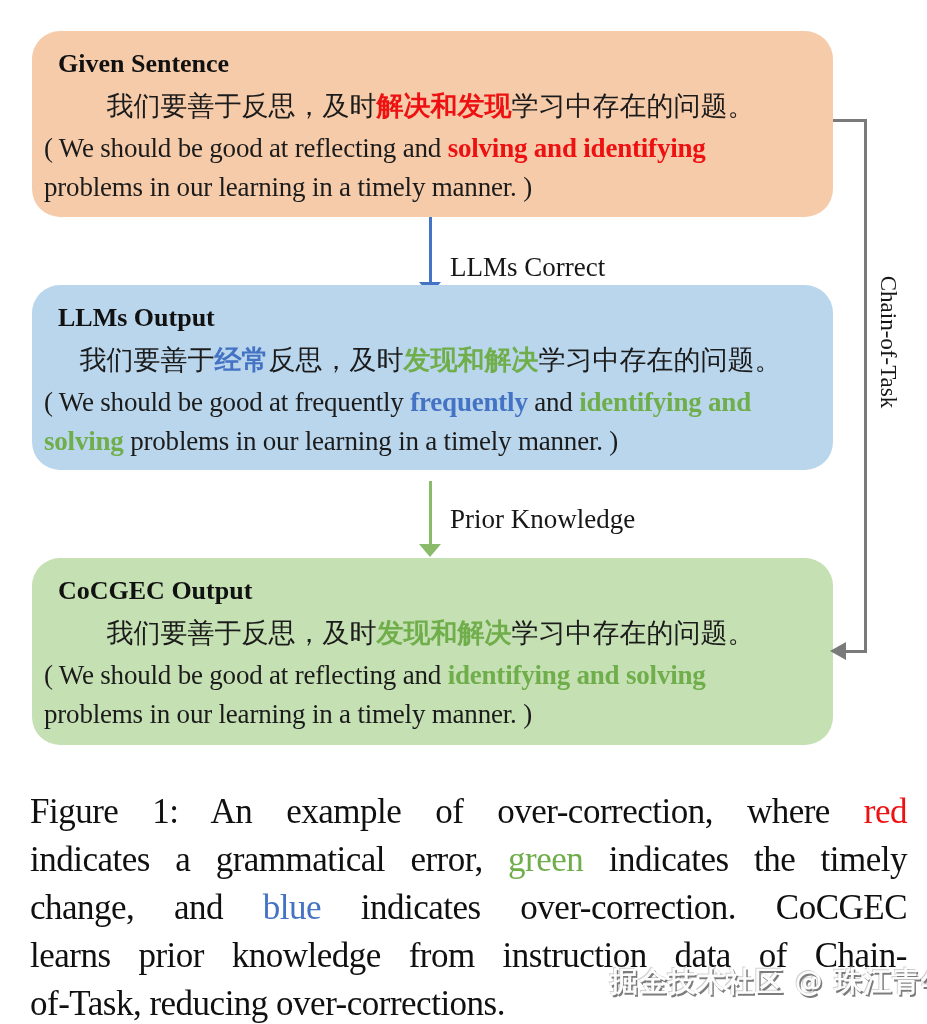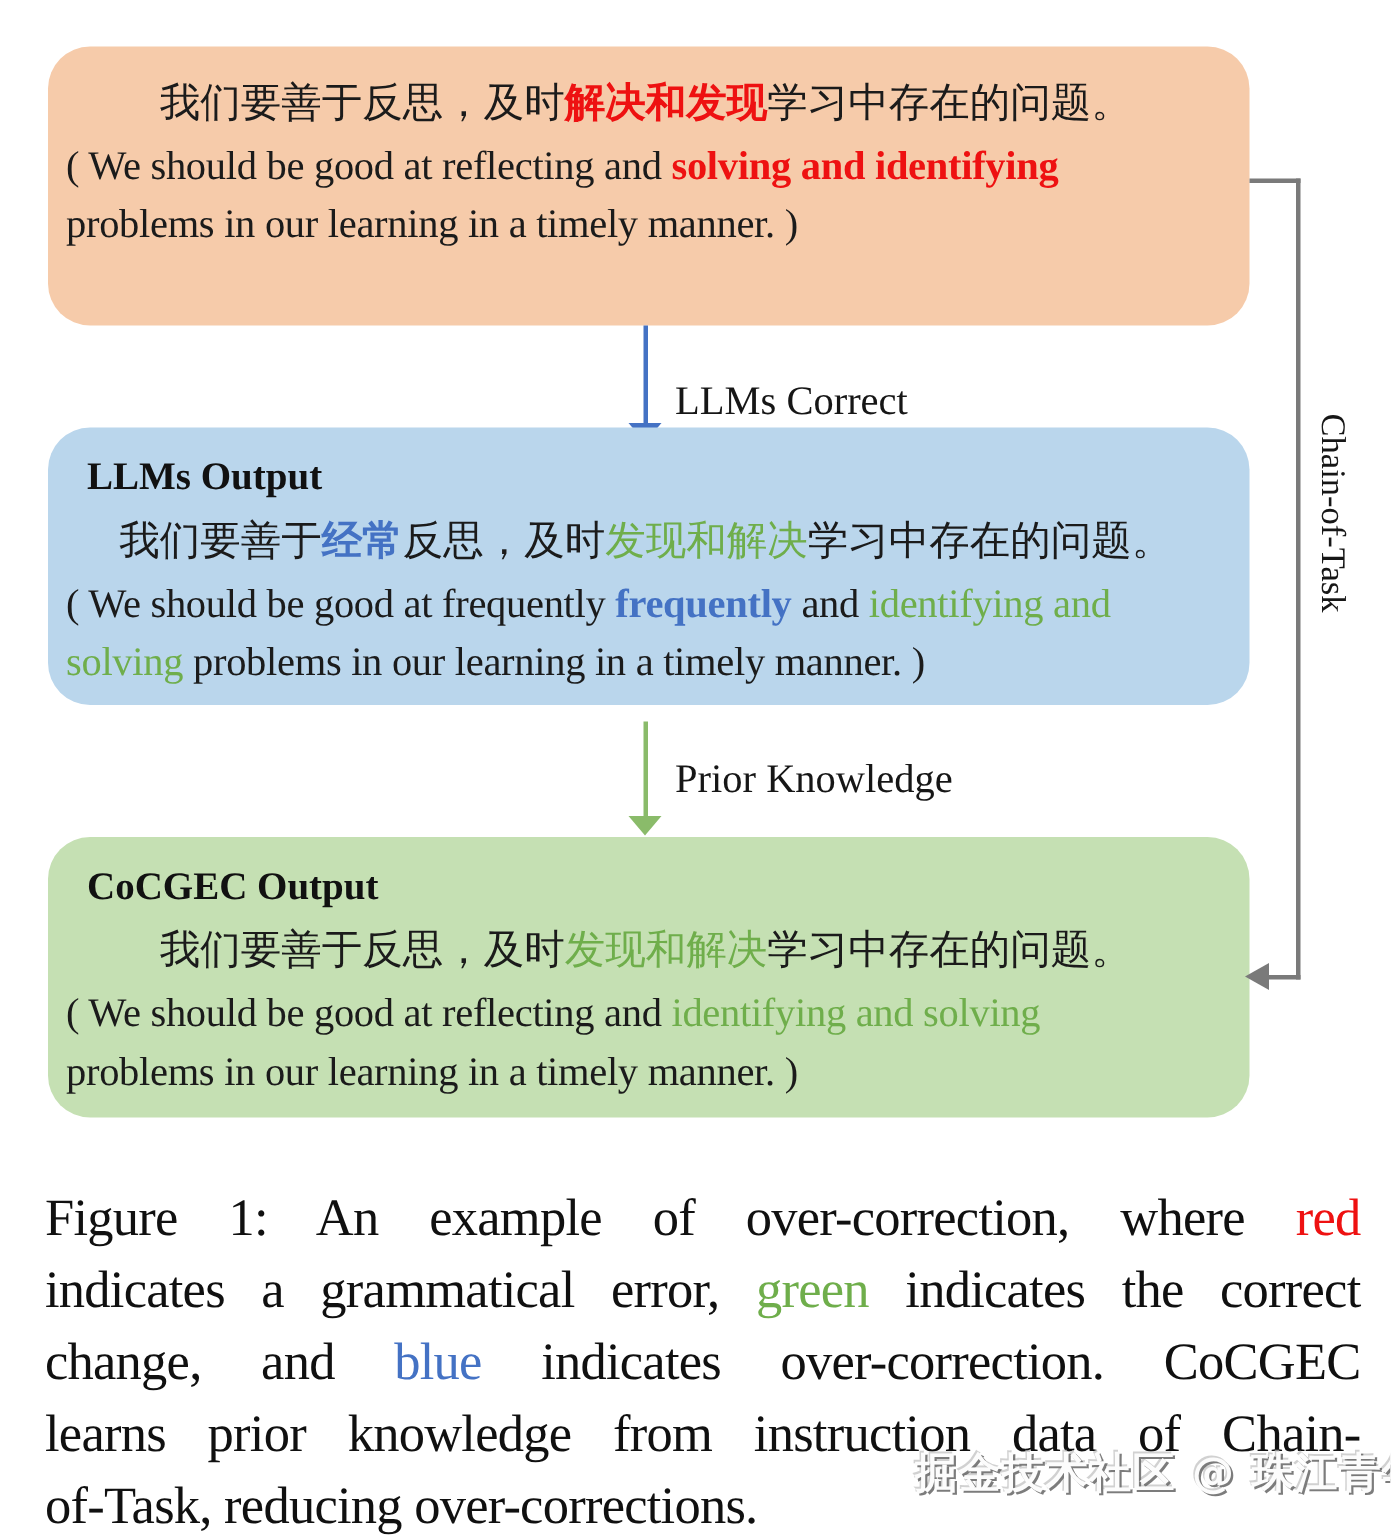--- a/index.html
+++ b/index.html
@@ -12,21 +12,21 @@
     position:absolute; left:32px; width:801px; box-sizing:border-box;
     border-radius:28px; padding:14px 16px 8px 12px;
   }
   .box-given  { top:31px;  height:186px; background:var(--box1_bg,#f6cbaa); }
   .box-llms   { top:285px; height:185px; background:var(--box2_bg,#bad6ec); }
   .box-cocgec { top:558px; height:187px; background:var(--box3_bg,#c5e0b3); }
   .box-title  { font-size:26px; font-weight:bold; line-height:38px; padding-left:14px; color:#111; }
   .zh-line    { font-size:27px; line-height:46px; text-align:center; white-space:nowrap; color:#1b1b1b; }
   .en-line    { font-size:27px; line-height:39px; letter-spacing:-0.2px; color:#1b1b1b; }
   .seg-red    { color:var(--red,#ee1111); font-weight:bold; }
-  .seg-green  { color:var(--green,#6fae4b); font-weight:normal; }
+  .seg-green  { color:var(--green,#6fae4b); font-weight:bold; }
   .seg-blue   { color:var(--blue,#4472c4); font-weight:bold; }
   
   .varrow { position:absolute; width:22px; }
   .varrow .shaft { position:absolute; left:9.5px; top:0; width:3px; height:calc(100% - 13px); }
   .varrow .head  { position:absolute; left:0; bottom:0; width:0; height:0;
                    border-left:11px solid transparent; border-right:11px solid transparent; }
   .arrow-blue  { left:419px; top:217px; height:78px; }
   .arrow-blue .shaft { background:var(--arrow_blue,#4472c4); }
   .arrow-blue .head  { border-top:13px solid var(--arrow_blue,#4472c4); }
   .arrow-green { left:419px; top:481px; height:76px; }
@@ -57,20 +57,21 @@
                letter-spacing:1px; color:#fcfcfc; white-space:nowrap;
                font-family:"DejaVu Sans","Liberation Sans",sans-serif;
                text-shadow:1.5px 1.5px 0 rgba(110,110,110,0.9), -1px -1px 0 rgba(190,190,190,0.7); }
 </style>
 </head>
 <body>
 
 <div class="canvas">
 
   <div class="box box-given">
+    <div class="box-title">Given Sentence</div>
     <div class="zh-line"><span>我们要善于反思，及时</span><span class="seg-red">解决和发现</span><span>学习中存在的问题。</span></div>
     <div class="en-line"><span>( We should be good at reflecting and </span><span class="seg-red">solving and identifying</span></div>
     <div class="en-line"><span>problems in our learning in a timely manner. )</span></div>
   </div>
 
   <div class="varrow arrow-blue">
     <div class="shaft"></div>
     <div class="head"></div>
   </div>
   <div class="arrow-label label-llms-correct">LLMs Correct</div>
@@ -96,21 +97,21 @@
   </div>
 
   <div class="cot-top"></div>
   <div class="cot-vert"></div>
   <div class="cot-bot"></div>
   <div class="cot-head"></div>
   <div class="cot-label">Chain-of-Task</div>
 
   <div class="caption">
     <div class="cap-line jl"><span>Figure 1:  An example of over-correction, where </span><span class="c-red">red</span></div>
-    <div class="cap-line jl"><span>indicates a grammatical error, </span><span class="c-green">green</span><span> indicates the correct</span></div>
+    <div class="cap-line jl"><span>indicates a grammatical error, </span><span class="c-green">green</span><span> indicates the timely</span></div>
     <div class="cap-line jl"><span>change, and </span><span class="c-blue">blue</span><span> indicates over-correction.  CoCGEC</span></div>
     <div class="cap-line jl">learns prior knowledge from instruction data of Chain-</div>
     <div class="cap-line">of-Task, reducing over-corrections.</div>
   </div>
 
   <div class="watermark">掘金技术社区 @ 珠江青年</div>
 
 </div>
 
 </body></html>

